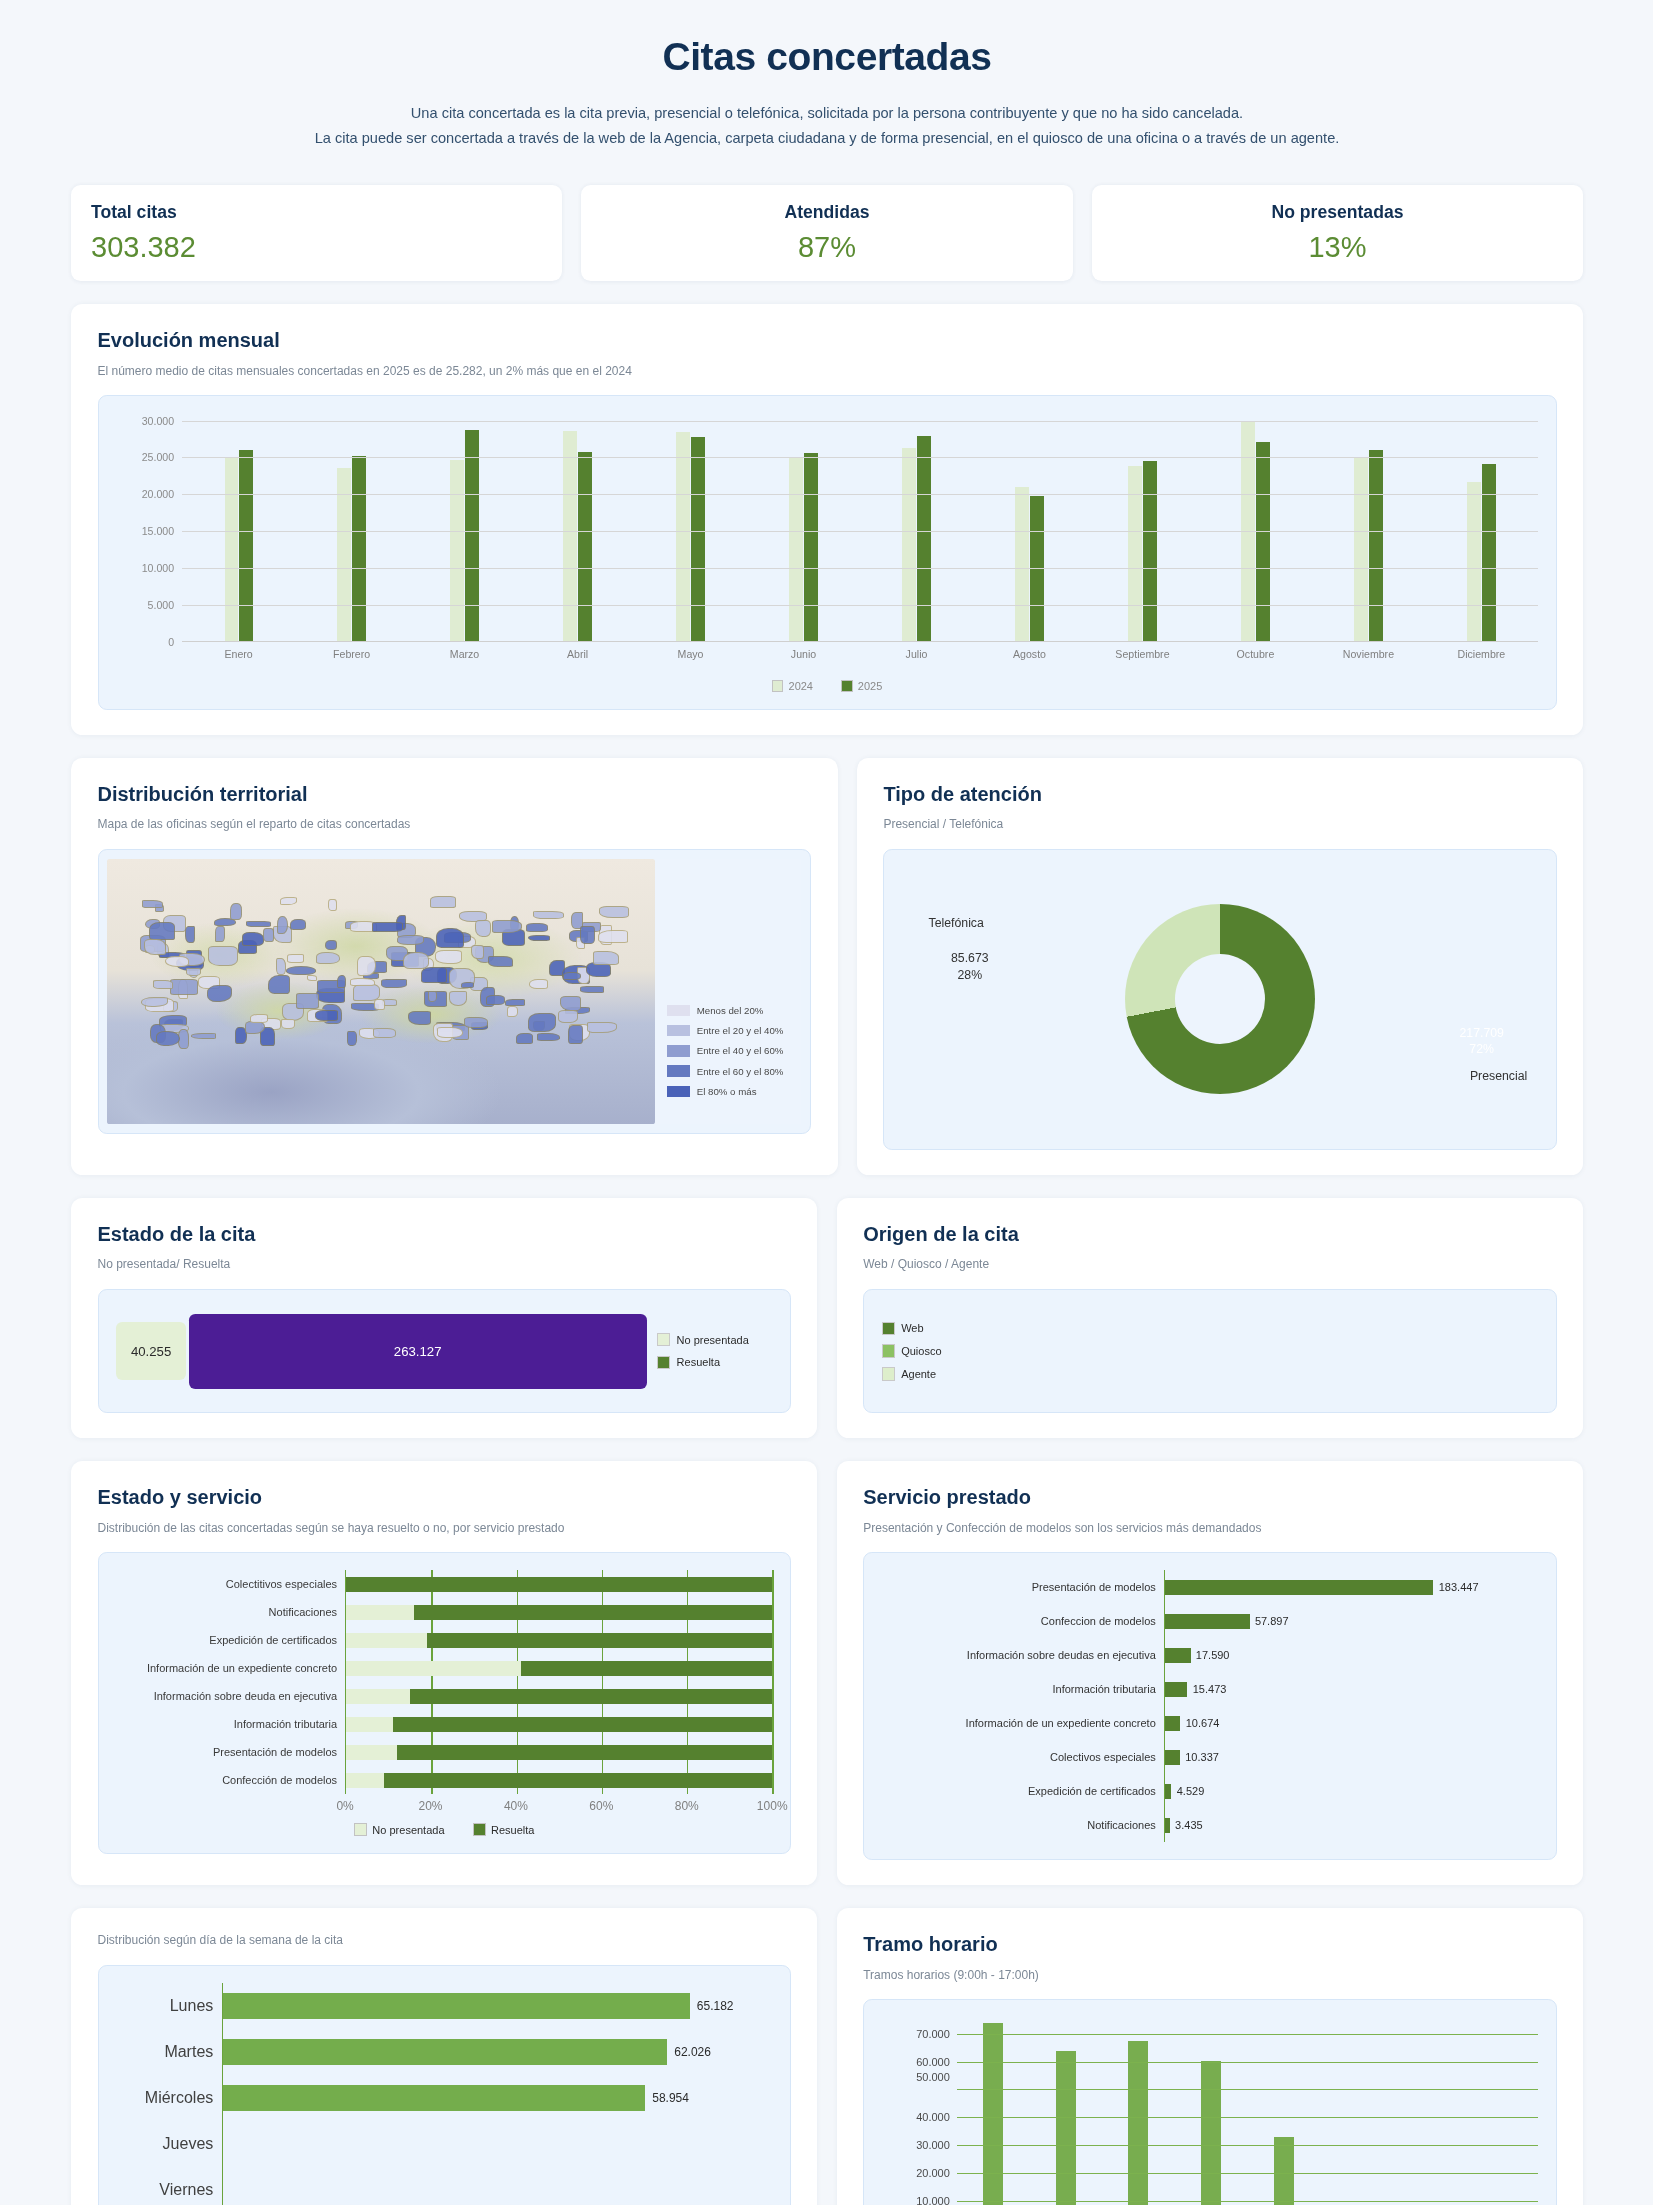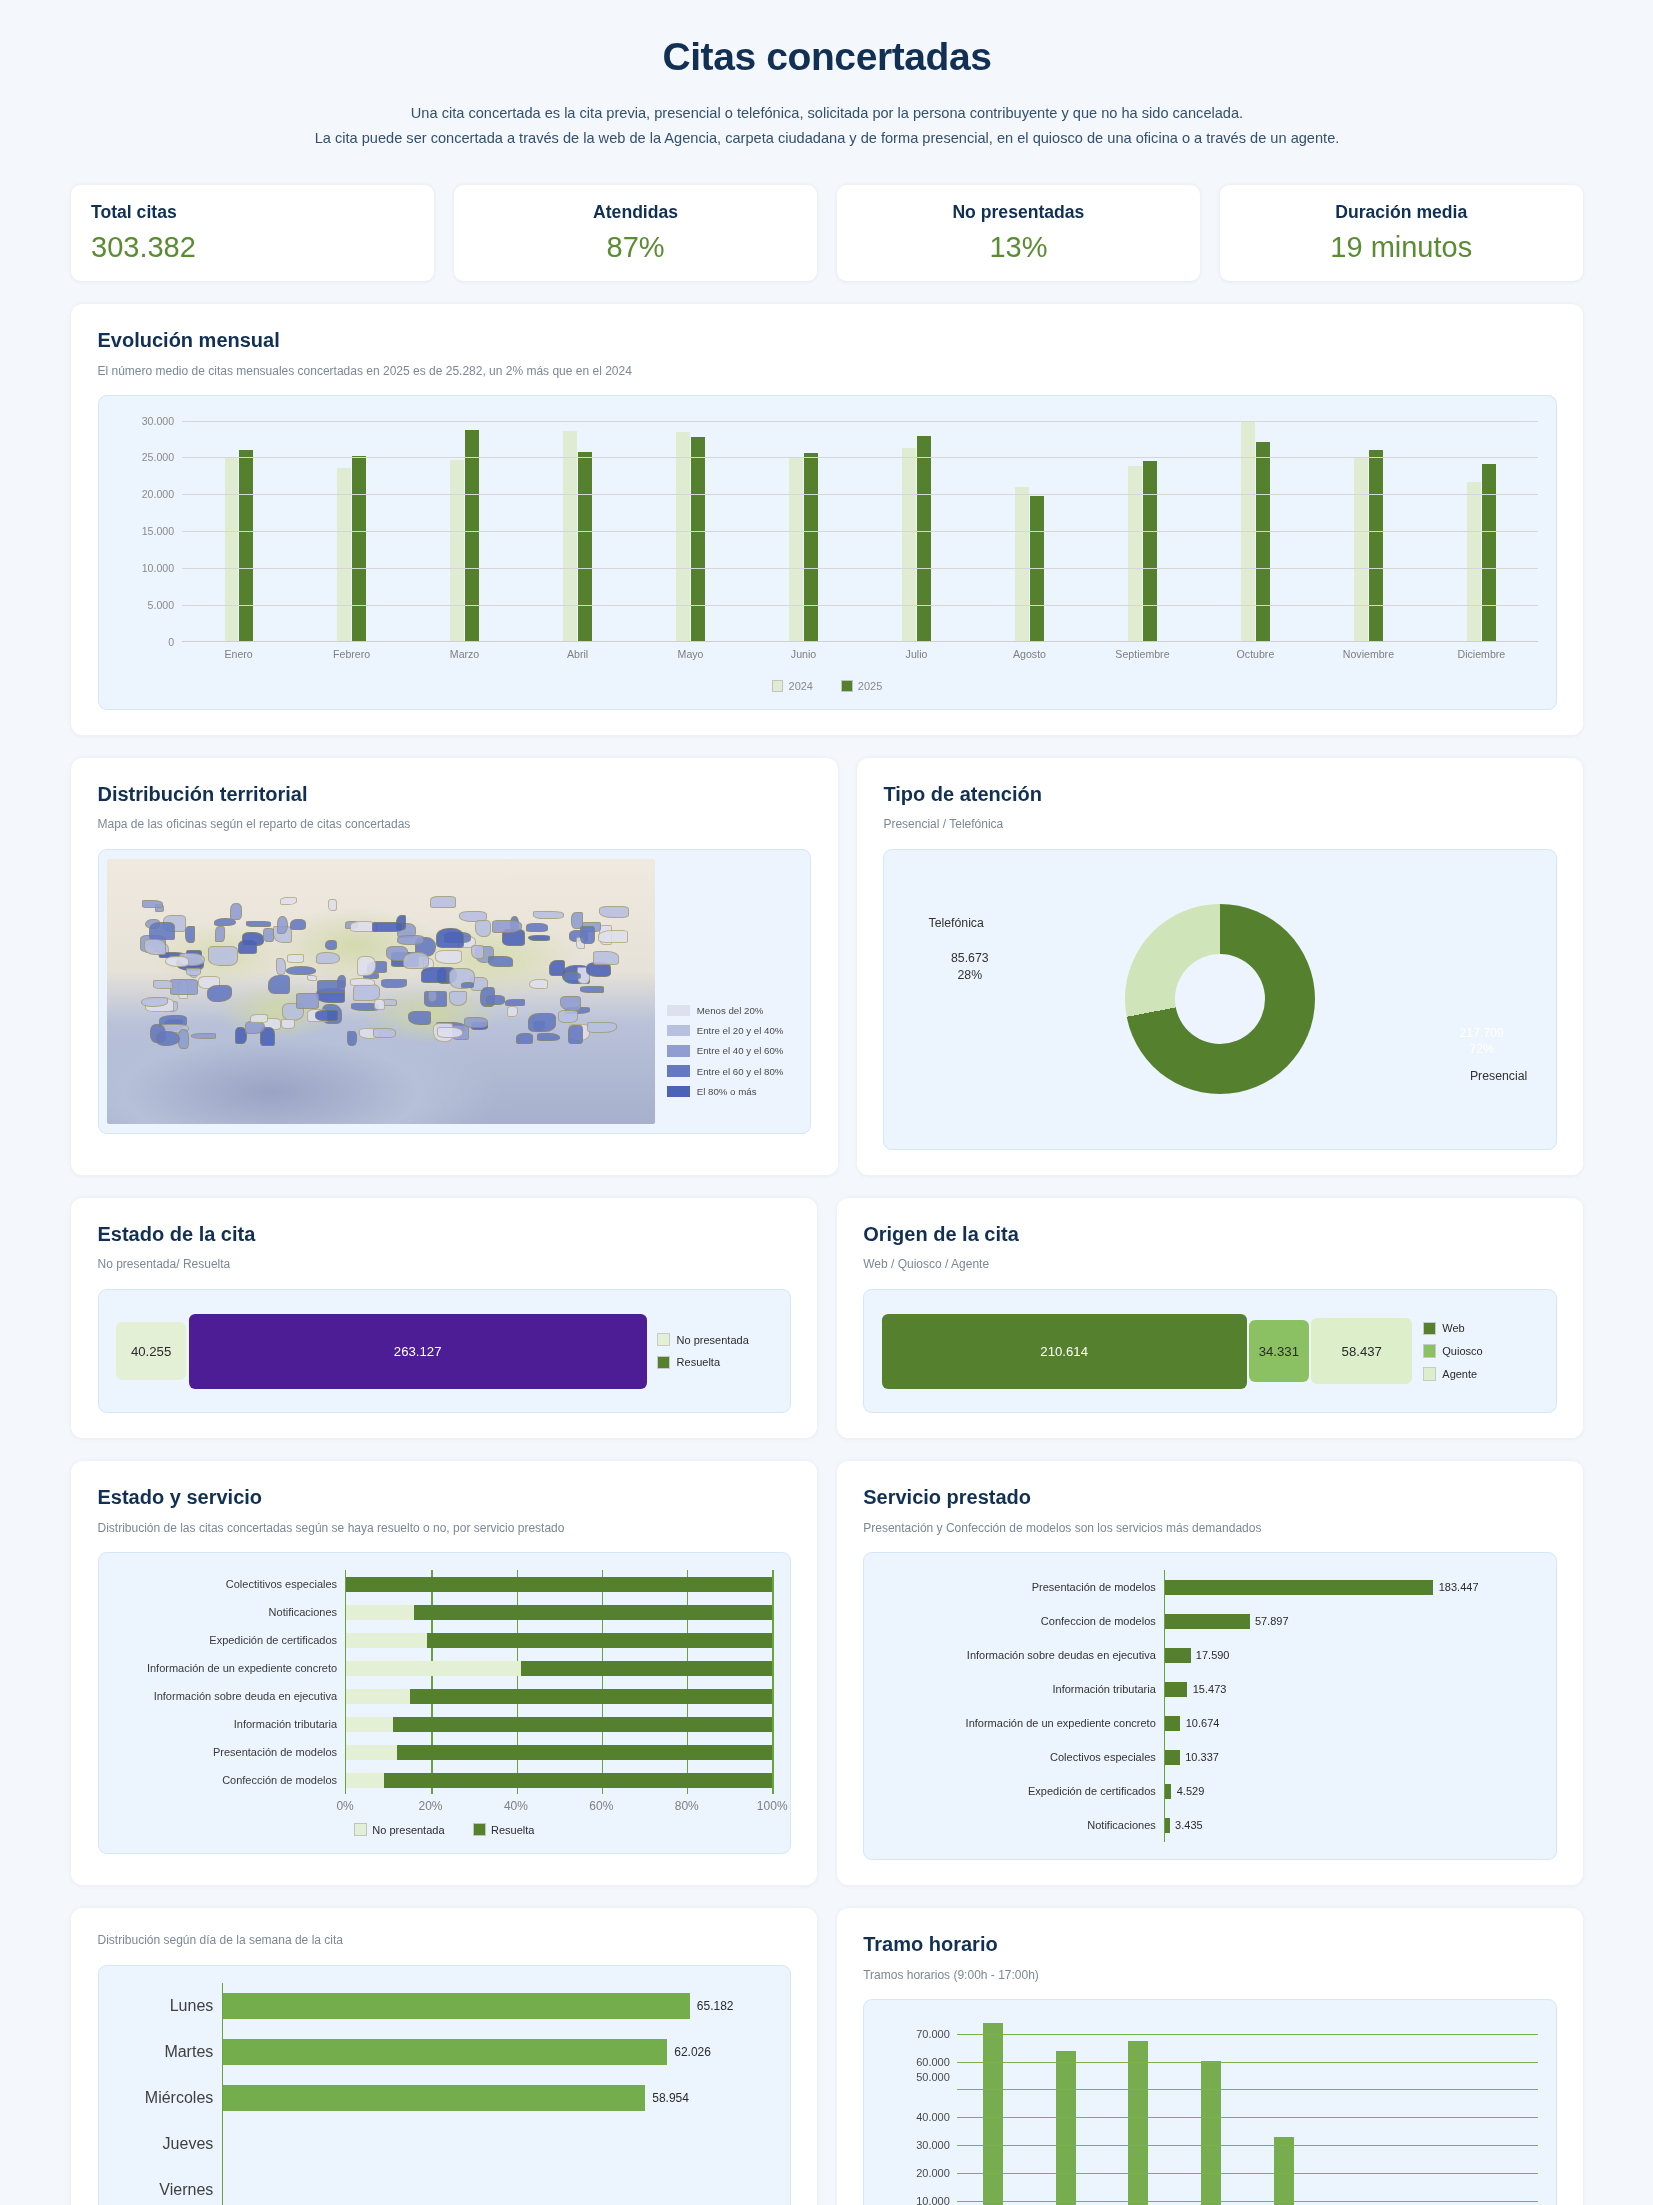--- a/index.html
+++ b/index.html
@@ -189,24 +189,20 @@
       <div class="kpi-label">Total citas</div>
       <div class="kpi-value">303.382</div>
     </div>
     <div class="kpi-card center">
       <div class="kpi-label">Atendidas</div>
       <div class="kpi-value">87%</div>
     </div>
     <div class="kpi-card center">
       <div class="kpi-label">No presentadas</div>
       <div class="kpi-value">13%</div>
-    </div>
-    <div class="kpi-card center">
-      <div class="kpi-label">Duración media</div>
-      <div class="kpi-value">19 minutos</div>
     </div>
   </div>
 
   <div class="row single">
     <div class="card">
       <div class="card-title">Evolución mensual</div>
       <div class="card-sub">El número medio de citas mensuales concertadas en 2025 es de 25.282, un 2% más que en el 2024</div>
       <div class="plot">
         <div class="mbar-wrap">
           <div class="mbar-yaxis" id="ev-yaxis">
@@ -531,25 +527,20 @@
             </div>
         </div>
       </div>
     </div>
 
     <div class="card">
       <div class="card-title">Origen de la cita</div>
       <div class="card-sub">Web / Quiosco / Agente</div>
       <div class="plot">
         <div class="splitbar">
-          <div class="splitbar-bars" id="origen-bars">
-              <div class="sb" style="flex: 210614 0 0px; background: rgb(85, 129, 47); height: 100%; align-self: center; color: rgb(255, 255, 255);">210.614</div>
-              <div class="sb" style="flex: 34331 0 0px; background: rgb(140, 193, 99); height: 82%; align-self: center; color: rgb(43, 43, 43);">34.331</div>
-              <div class="sb" style="flex: 58437 0 0px; background: rgb(221, 238, 203); height: 88%; align-self: center; color: rgb(43, 43, 43);">58.437</div>
-            </div>
           <div class="sb-legend" id="origen-legend">
               <div class="sb-leg-item">
                 <span class="sb-leg-sw" style="background: rgb(85, 129, 47);"></span>
                 <span class="sb-leg-txt">Web</span>
               </div>
               <div class="sb-leg-item">
                 <span class="sb-leg-sw" style="background: rgb(140, 193, 99);"></span>
                 <span class="sb-leg-txt">Quiosco</span>
               </div>
               <div class="sb-leg-item">

